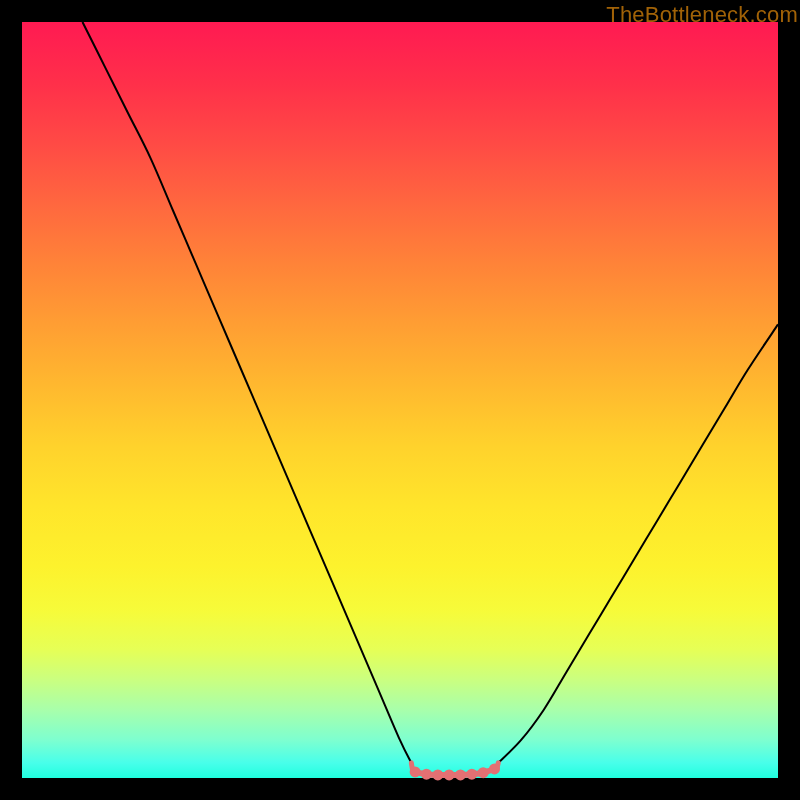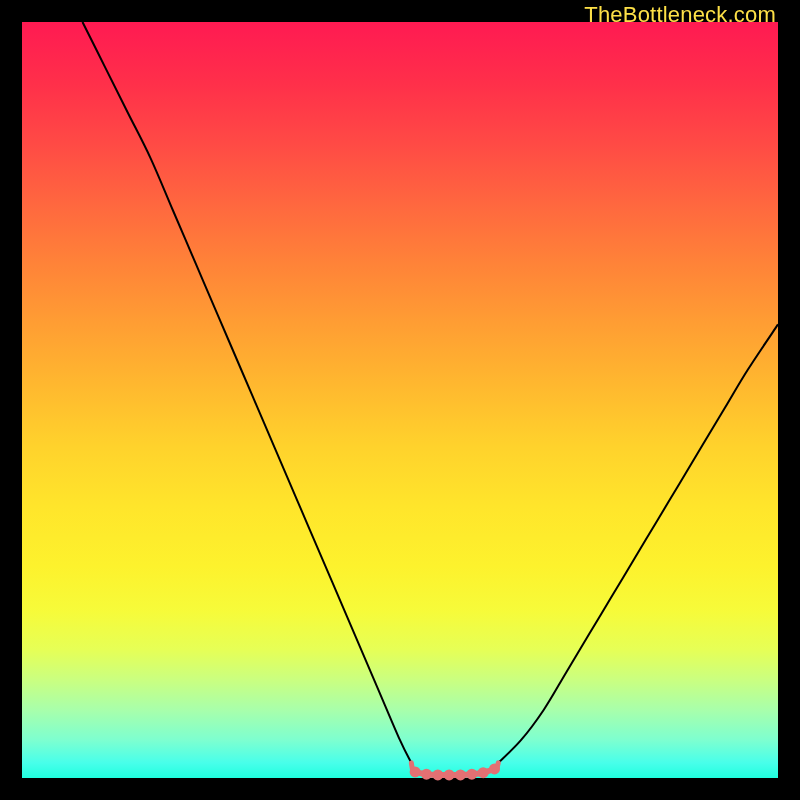--- a/index.html
+++ b/index.html
@@ -43,22 +43,22 @@
       #caff80 87%,
       #a8ffab 91%,
       #7dffd0 95%,
       #48ffea 98%,
       #20ffdf 100%
     );
   }
   .watermark {
     position: absolute;
     top: 2px;
-    right: 24px;
-    color: #fde047;
+    right: 2px;
+    color: #a16207;
     font-size: 22px;
     font-weight: 500;
     letter-spacing: 0.2px;
     user-select: none;
   }
   svg.curves {
     position: absolute;
     left: 0;
     top: 0;
     width: 756px;

